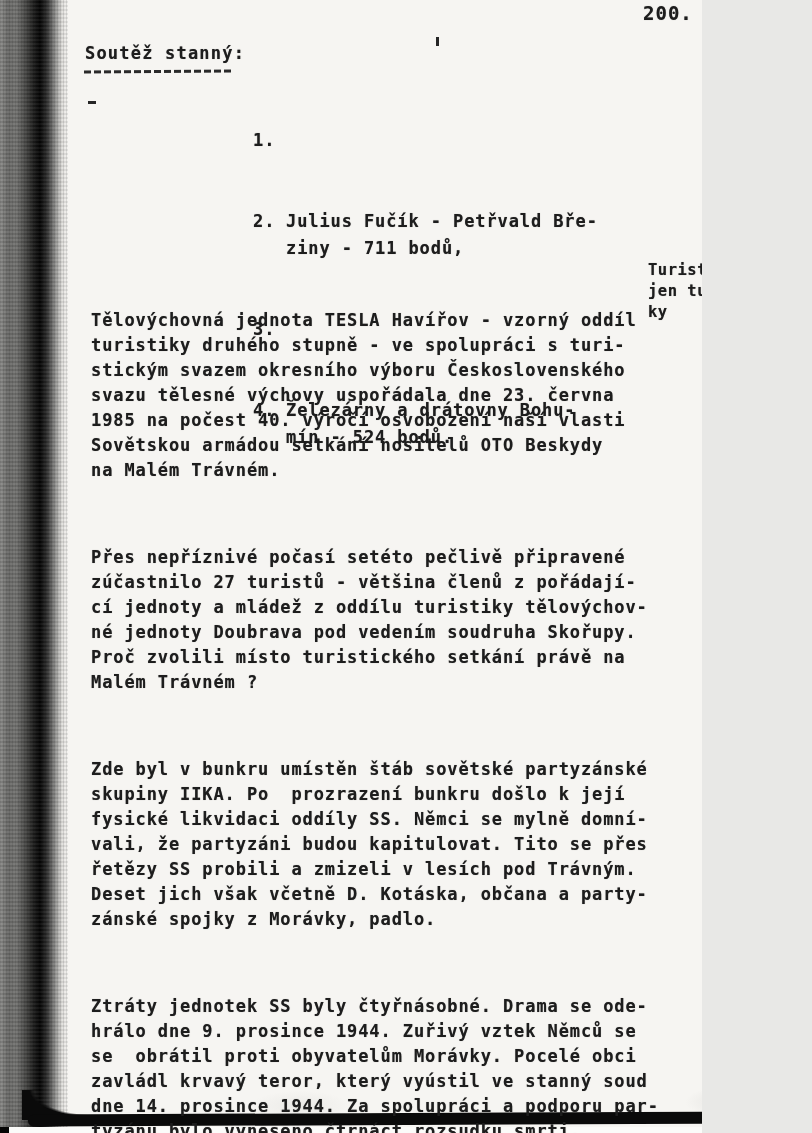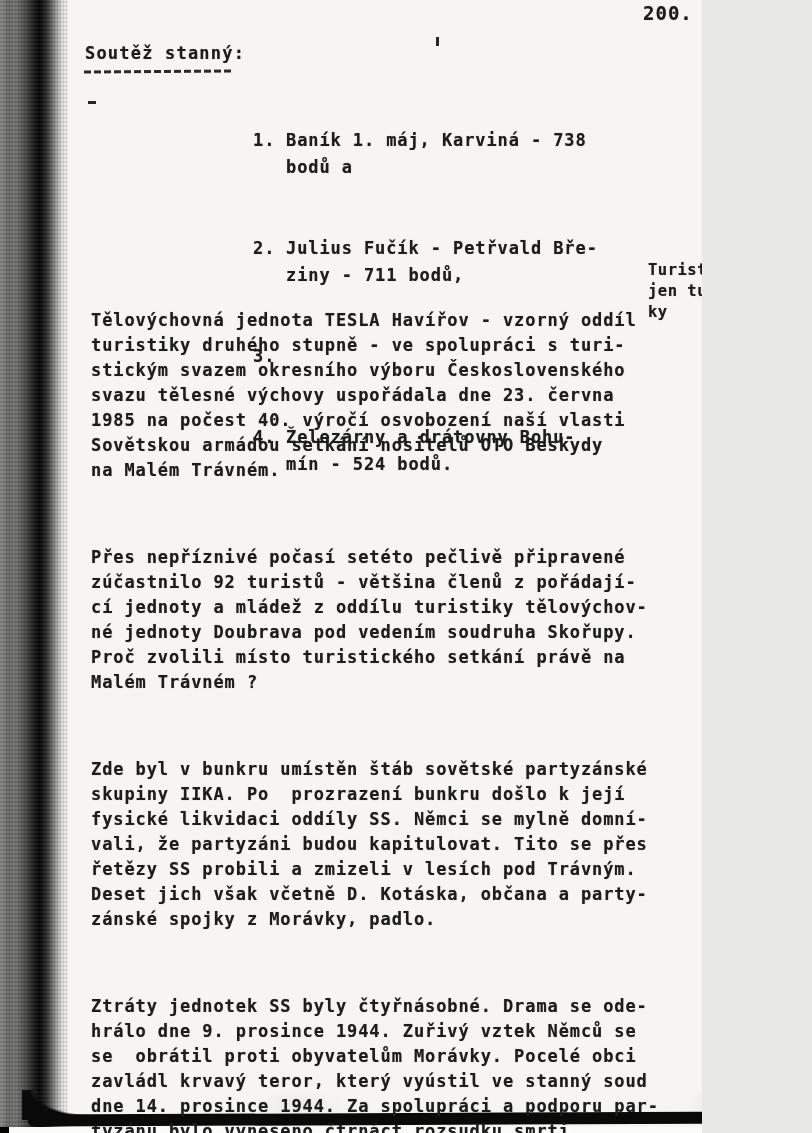--- a/index.html
+++ b/index.html
@@ -68,22 +68,20 @@
 
   <div class="page-number-typed typed">200.</div>
   <div class="pencil-number">209</div>
 
   <div class="heading typed">Soutěž stanný:</div>
   <div class="heading-underline"></div>
 
   <div class="points typed">
     <div class="point">
       <span class="num">1.</span>
-      <span class="plines">Baník 1. máj, Karviná - 738
-bodů a</span>
     </div>
     <div class="point">
       <span class="num">2.</span>
       <span class="plines">Julius Fučík - Petřvald Bře-
 ziny - 711 bodů,</span>
     </div>
     <div class="point">
       <span class="num">3.</span>
     </div>
     <div class="point">
@@ -95,21 +93,21 @@
 
   <div class="body-text typed">
     <p>Tělovýchovná jednota TESLA Havířov - vzorný oddíl
 turistiky druhého stupně - ve spolupráci s turi-
 stickým svazem okresního výboru Československého
 svazu tělesné výchovy uspořádala dne 23. června
 1985 na počest 40. výročí osvobození naší vlasti
 Sovětskou armádou setkání nositelů OTO Beskydy
 na Malém Trávném.</p>
     <p>Přes nepříznivé počasí setéto pečlivě připravené
-zúčastnilo 92 turistů - většina členů z pořádají-
+zúčastnilo 27 turistů - většina členů z pořádají-
 cí jednoty a mládež z oddílu turistiky tělovýchov-
 né jednoty Doubrava pod vedením soudruha Skořupy.
 Proč zvolili místo turistického setkání právě na
 Malém Trávném ?</p>
     <p>Zde byl v bunkru umístěn štáb sovětské partyzánské
 skupiny IIKA. Po  prozrazení bunkru došlo k její
 fysické likvidaci oddíly SS. Němci se mylně domní-
 vali, že partyzáni budou kapitulovat. Tito se přes
 řetězy SS probili a zmizeli v lesích pod Trávným.
 Deset jich však včetně D. Kotáska, občana a party-

